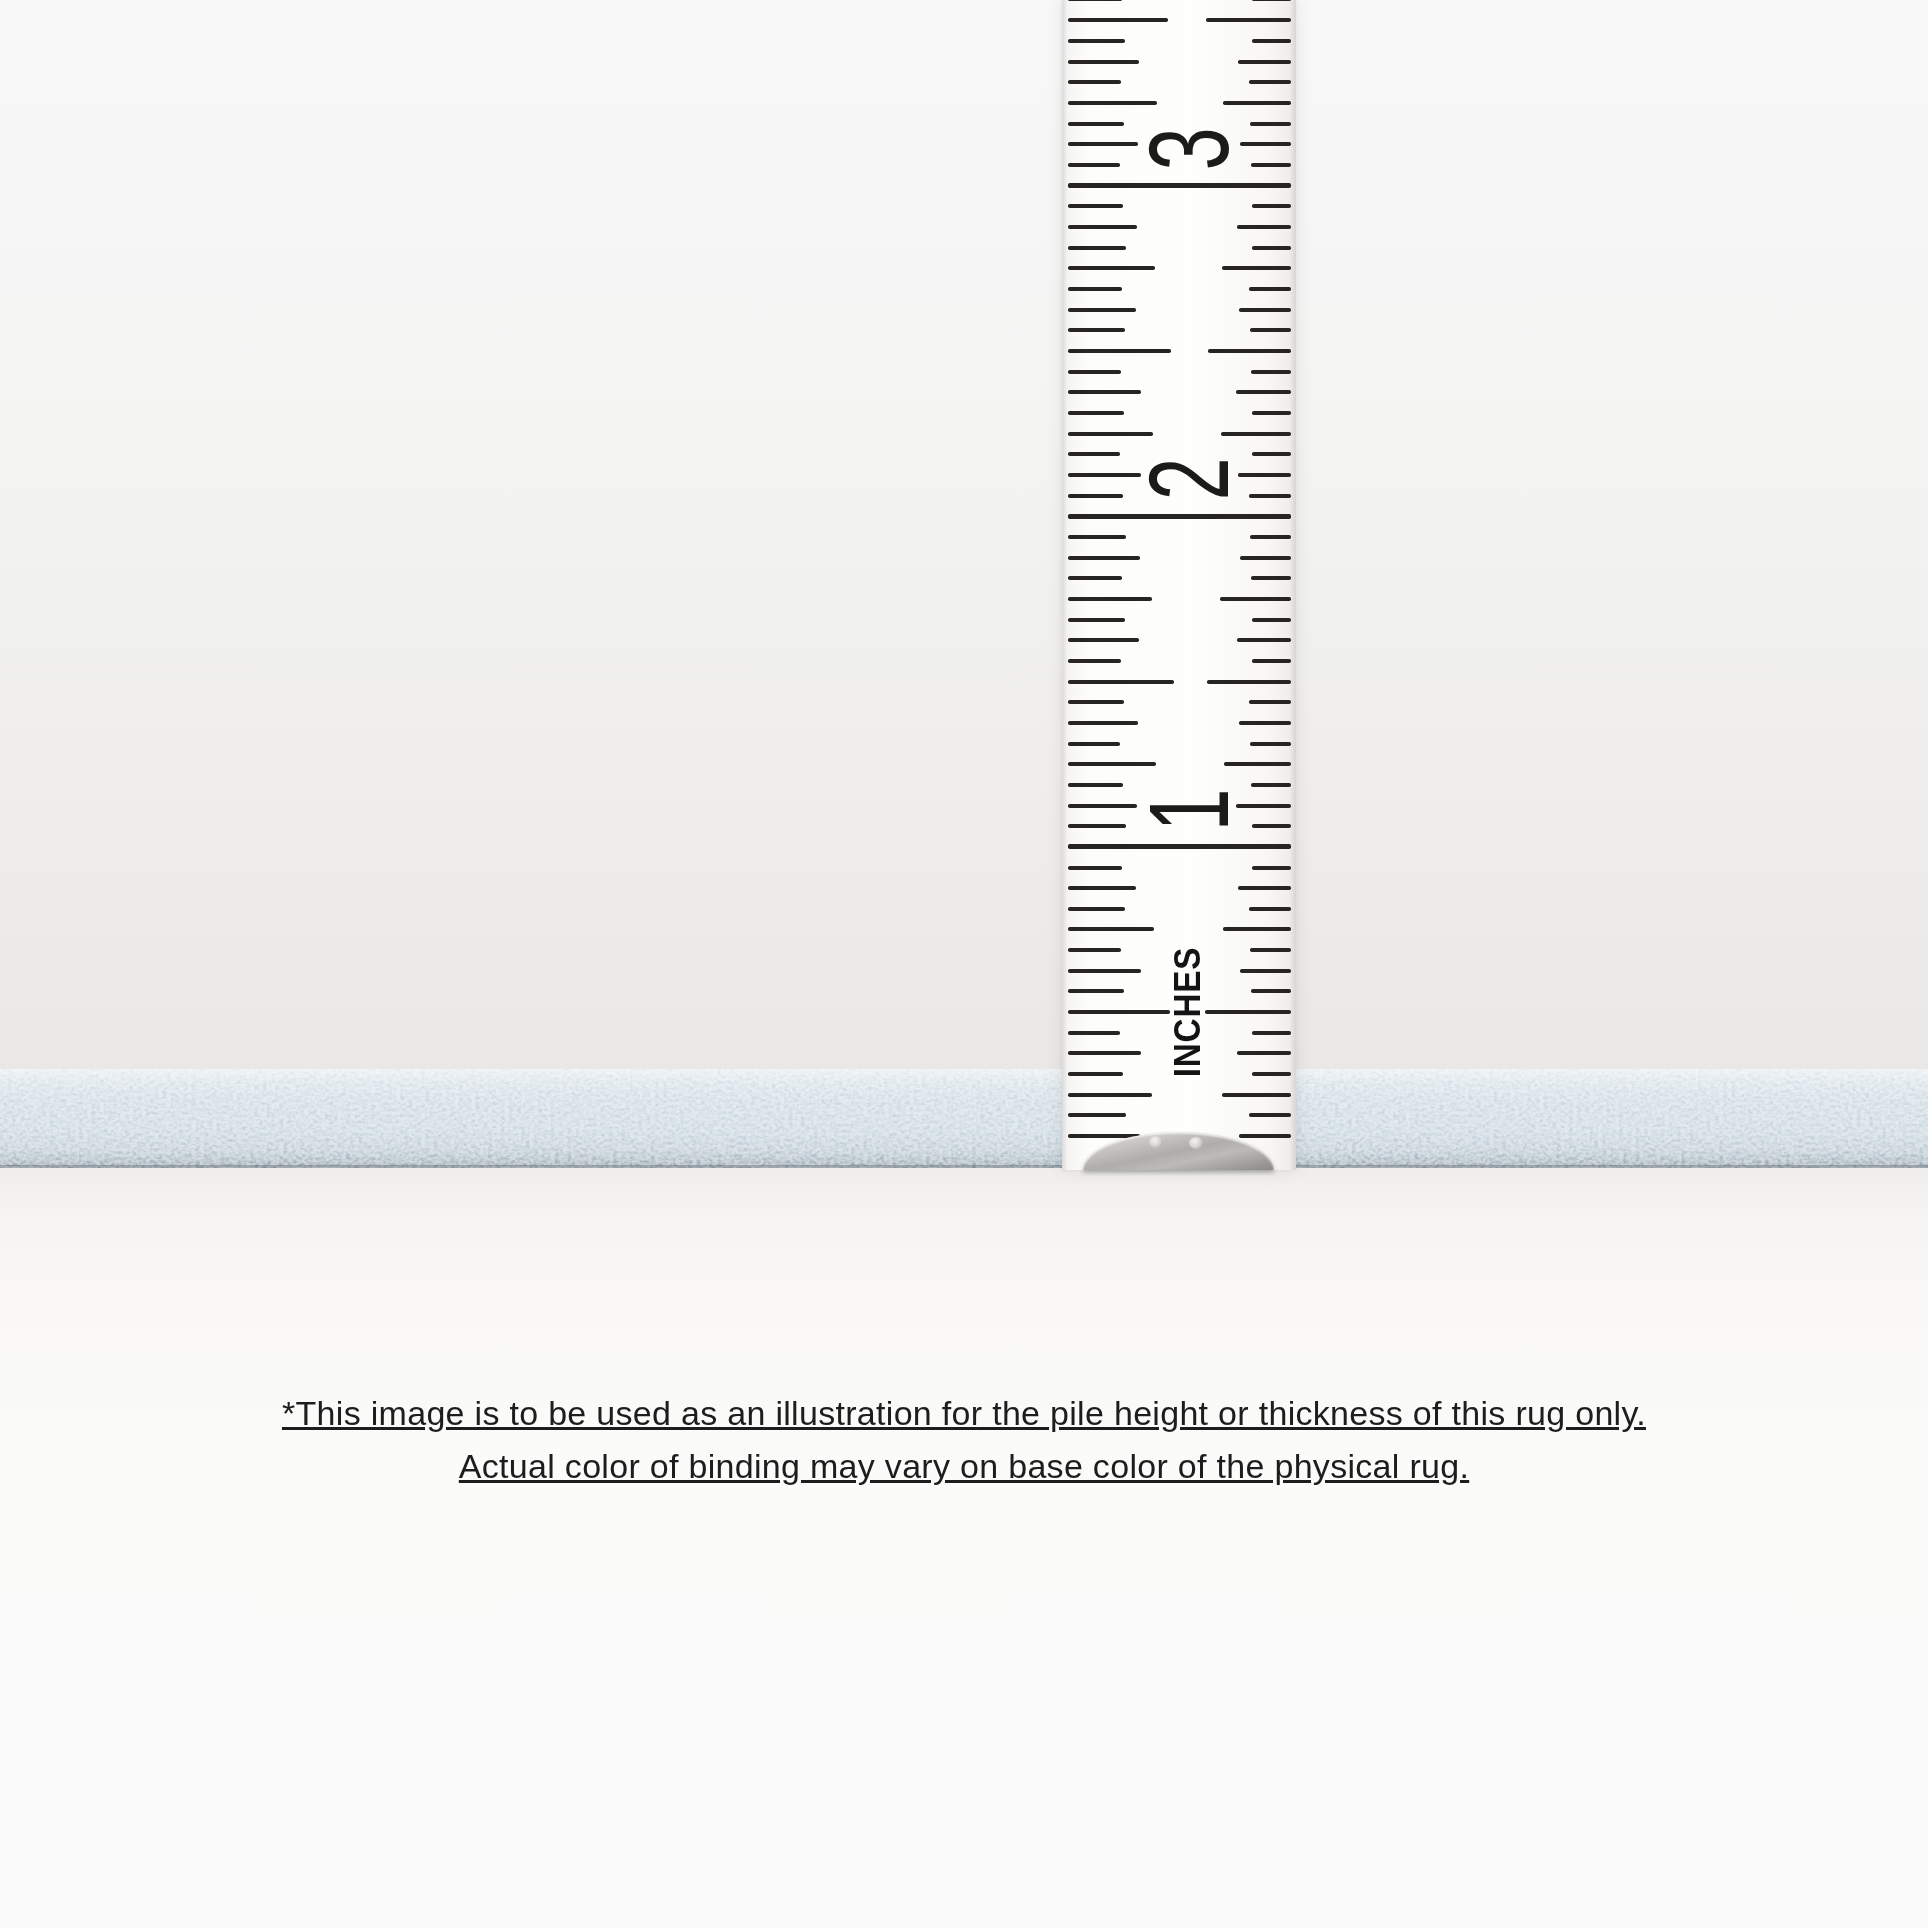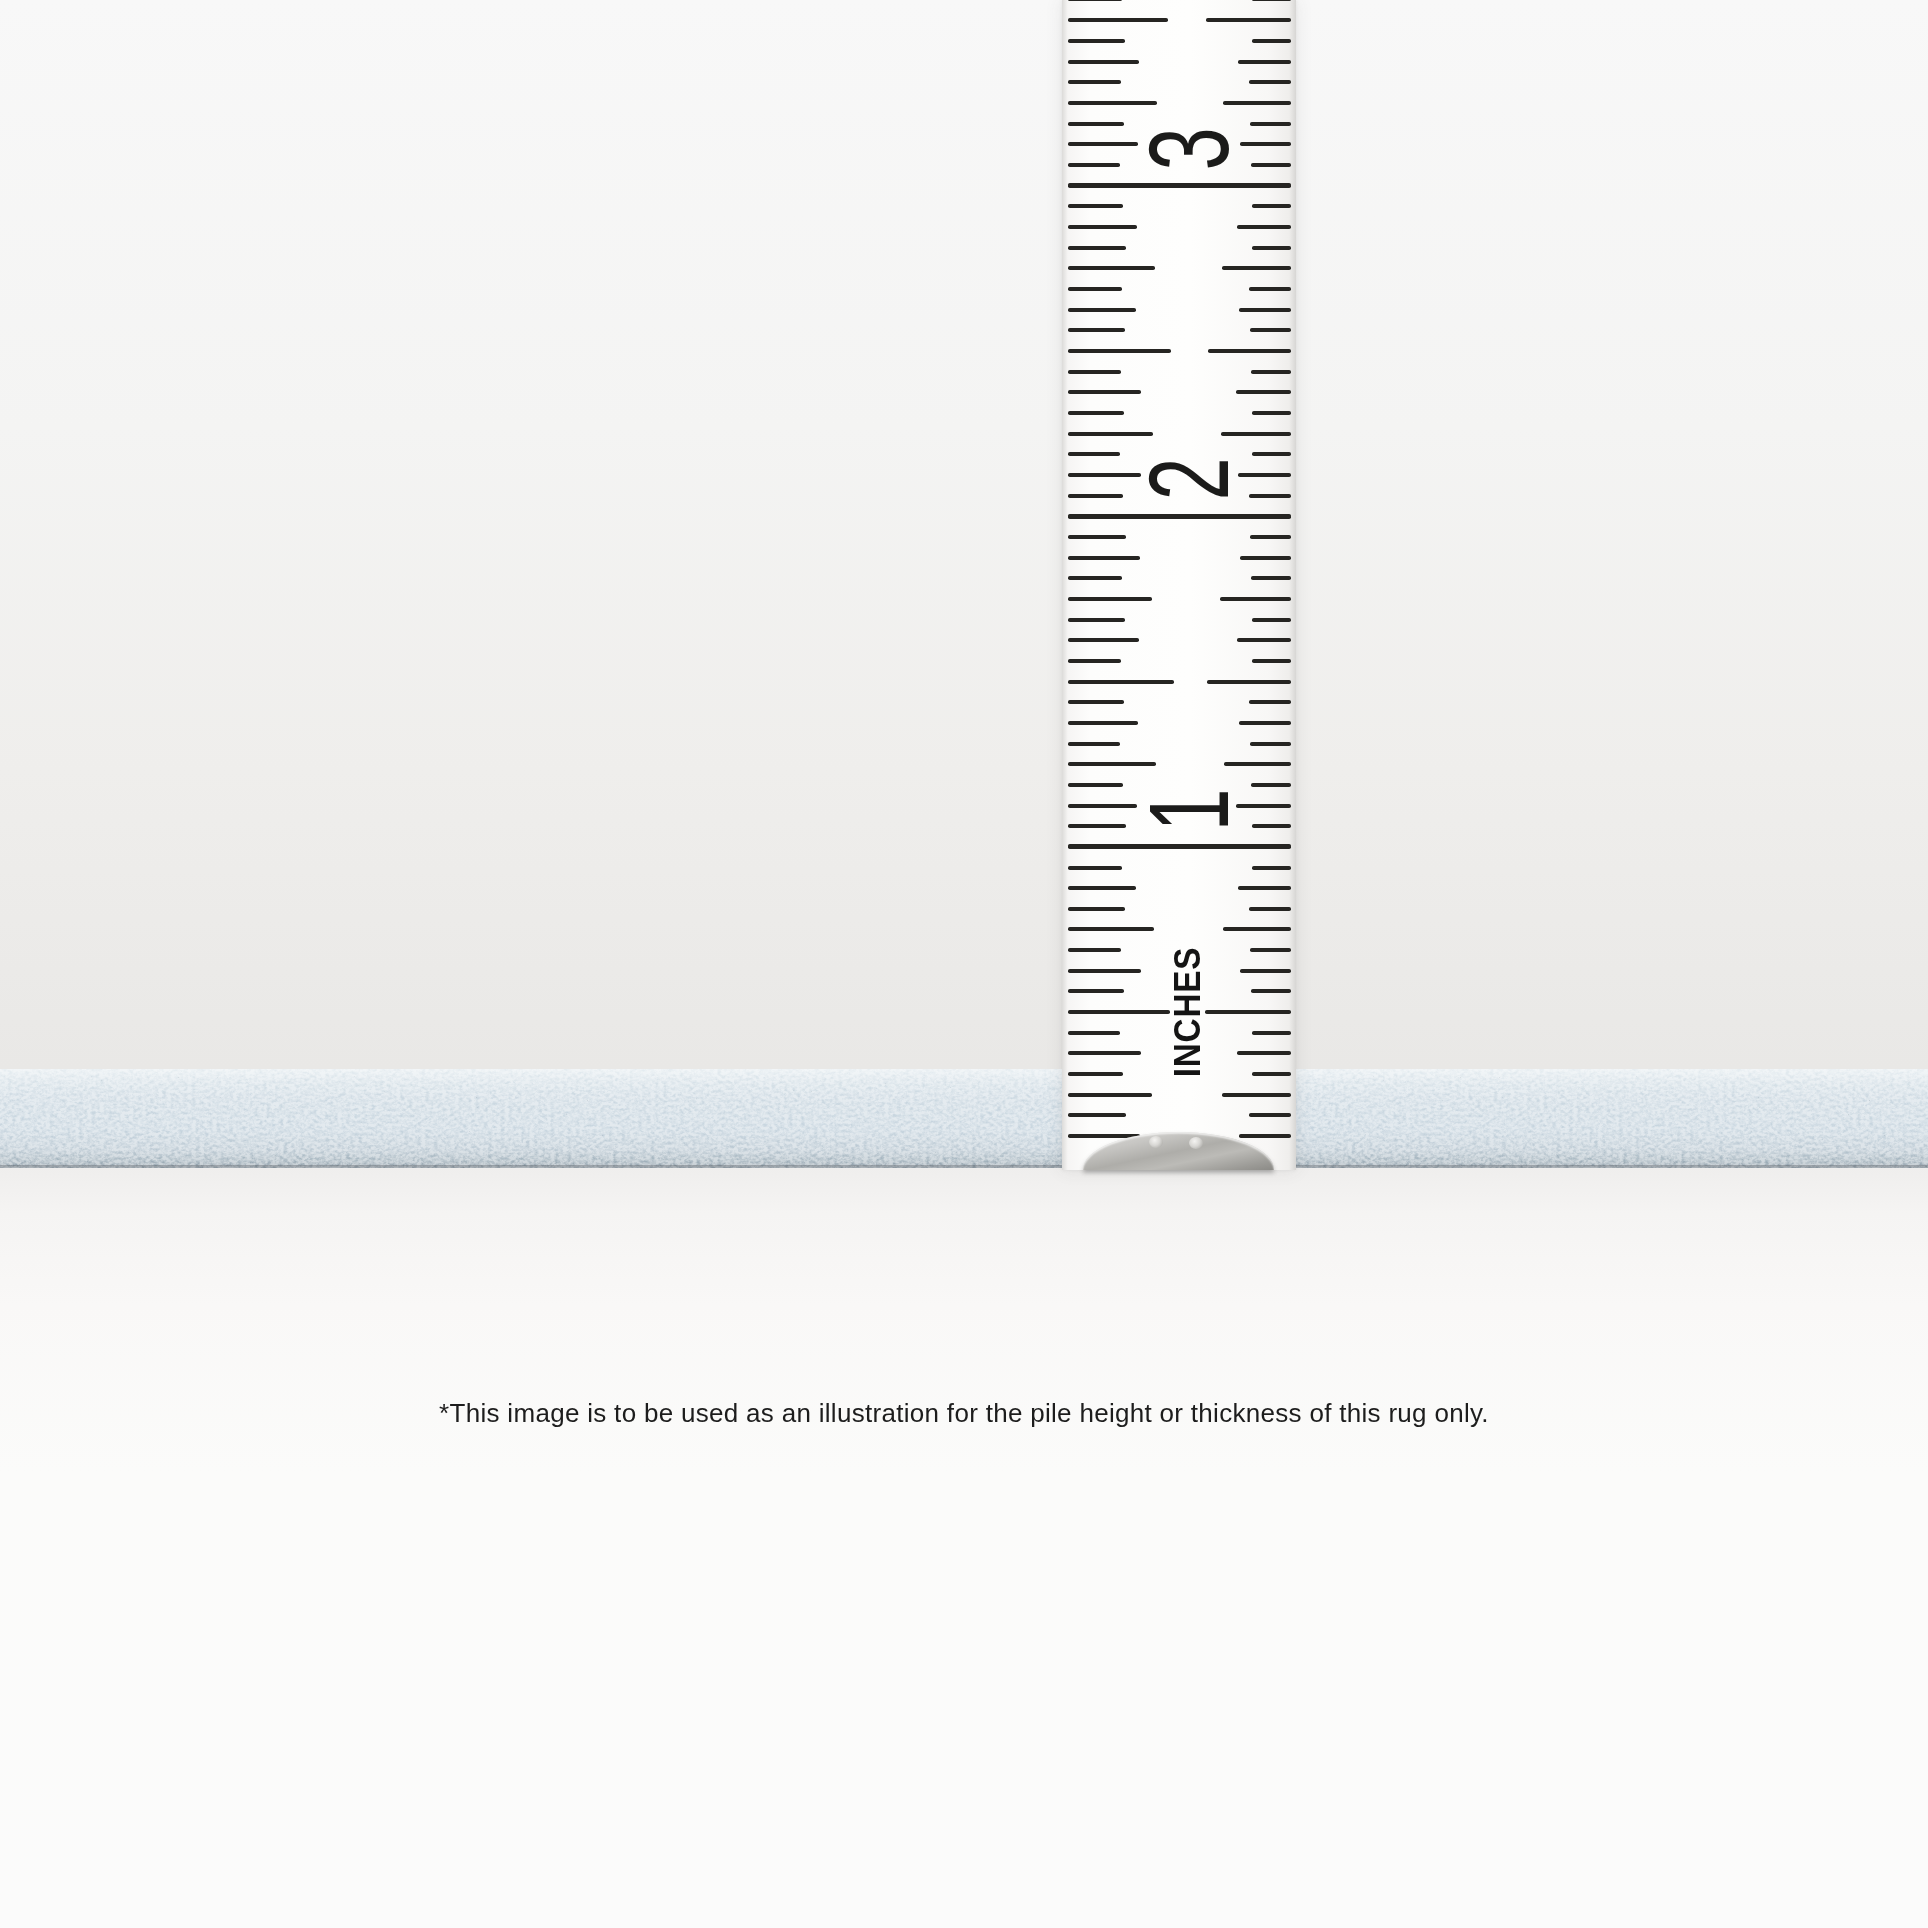--- a/index.html
+++ b/index.html
@@ -55,21 +55,21 @@
   .rivet{
     position:absolute;width:13.8px;height:12px;border-radius:50%;
     background:radial-gradient(circle at 40% 35%,#f4f3f1 0%,#d9d8d5 45%,#9b9a96 100%);
   }
   .rivet.r1{left:66px;top:3.7px;}
   .rivet.r2{left:106px;top:4.6px;}
   
   .disclaimer{
     position:absolute;left:0;top:1387px;width:1928px;
     text-align:center;color:#1d1d1d;
-    font-size:26px;line-height:53px;letter-spacing:0.3px;font-weight:400;
+    font-size:34px;line-height:53px;letter-spacing:0.3px;font-weight:400;text-decoration:underline;
   }
 </style>
 </head>
 <body>
 
 <div class="scene">
 
   <div class="wall"></div>
 
   <div class="rug">
@@ -209,16 +209,17 @@
       </div>
     <div class="unit-label">INCHES</div>
     <div class="end-clip">
       <div class="rivet r1"></div>
       <div class="rivet r2"></div>
     </div>
   </div>
 
   <div class="disclaimer">
     <div>*This image is to be used as an illustration for the pile height or thickness of this rug only.</div>
+    <div>Actual color of binding may vary on base color of the physical rug.</div>
   </div>
 
 </div>
 
 
 </body></html>

